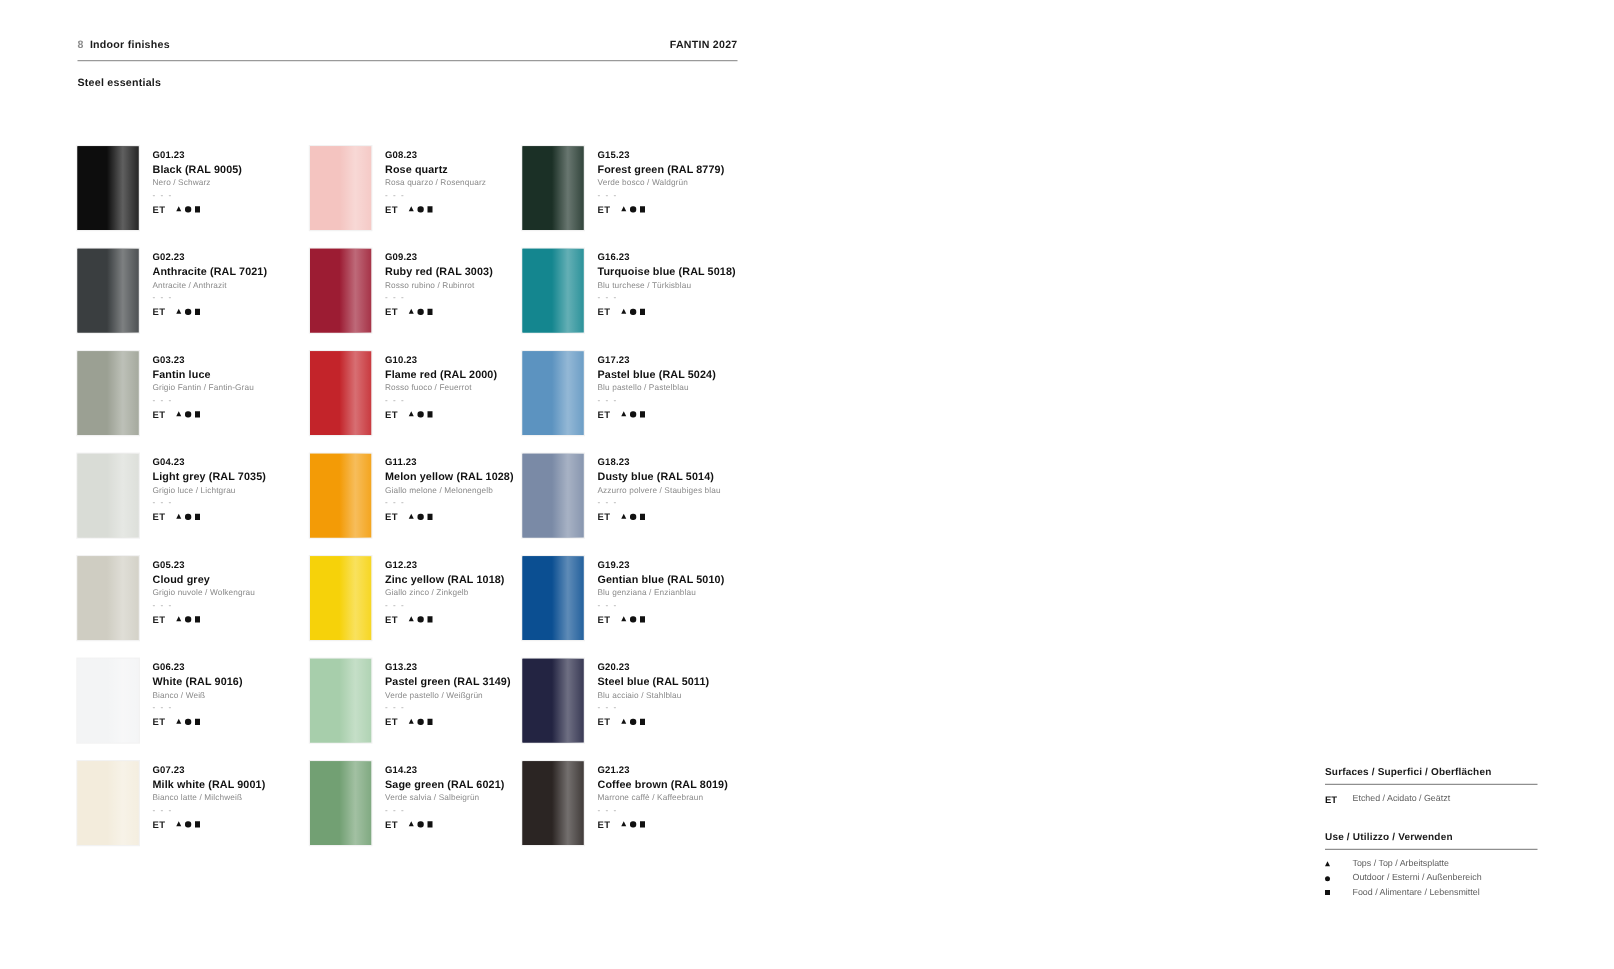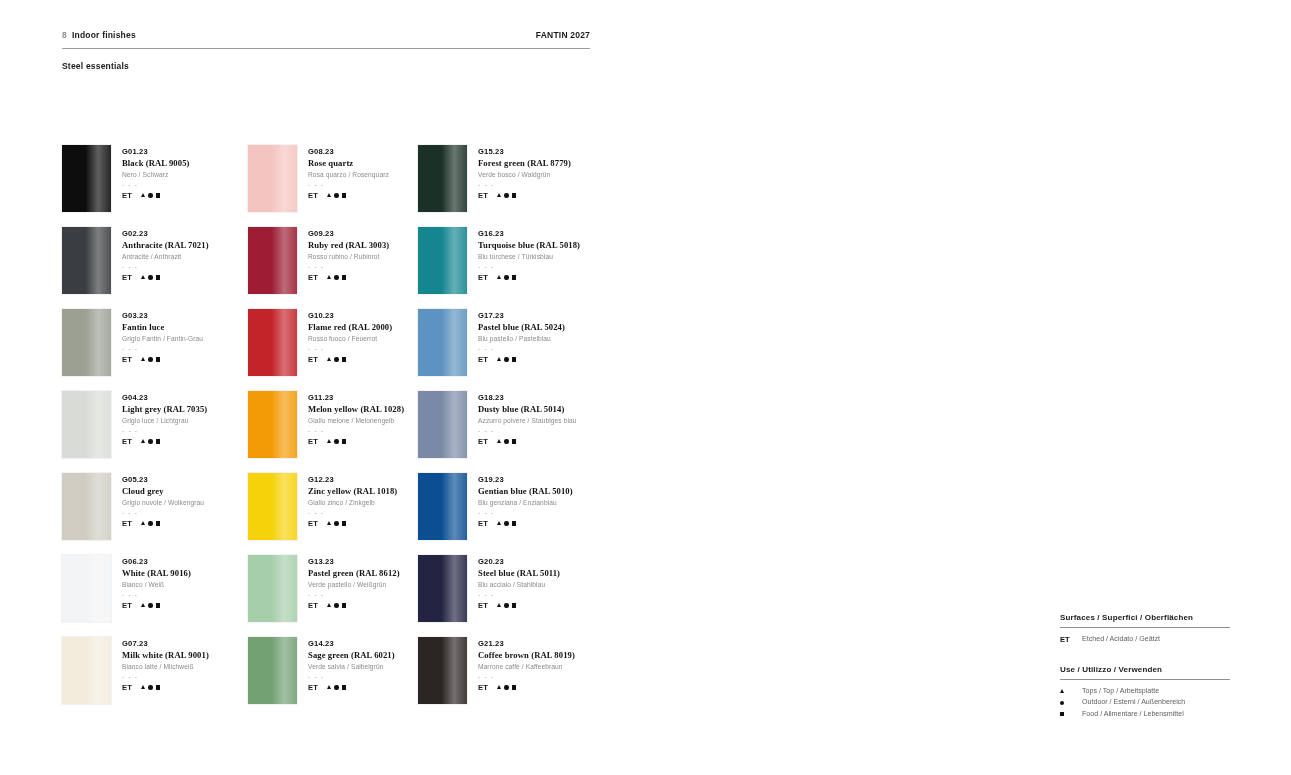--- a/index.html
+++ b/index.html
@@ -35,21 +35,20 @@
     font-size: 8.5px; font-weight: 700; letter-spacing: .2px;
   }
   .subhead-left  { left: 62px; }
 
   
   .grid { position: absolute; display: grid; }
   .grid-left {
     left: 62px; top: 117px;
     grid-template-columns: 186px 170px 186px;
     grid-auto-rows: 82px;
-    margin-top: 28px;
   }
   .cell { display: flex; gap: 11px; }
 
   .swatch {
     width: 49px; height: 67px; flex: 0 0 49px;
     position: relative;
     box-shadow: 0 0 0 1px rgba(0,0,0,.05);
   }
   .swatch .sheen {
     position: absolute; inset: 0;
@@ -61,21 +60,21 @@
     pointer-events: none;
   }
 
   .info { padding-top: 1px; }
   .code {
     font-size: 7.6px; font-weight: 700; letter-spacing: .15px;
     line-height: 11px; color: #111;
   }
   .name {
     font-size: 8.6px; font-weight: 700; letter-spacing: .1px;
-    line-height: 12px; color: #111; white-space: nowrap; font-family: Liberation Serif, serif;
+    line-height: 12px; color: #111; white-space: nowrap;
   }
   .trans {
     font-size: 6.6px; font-weight: 400; color: #8a8a8a;
     line-height: 11px; letter-spacing: .1px; white-space: nowrap;
   }
   .dots {
     font-size: 6.6px; color: #9e9e9e; line-height: 9px;
     letter-spacing: 1.2px;
   }
   .usebar {
@@ -428,21 +427,21 @@
               </span>
             </div>
           </div>
         </div>
         <div class="cell">
           <div class="swatch" style="background: linear-gradient(90deg, rgb(167, 206, 171) 0%, rgb(167, 206, 171) 55%, rgba(255, 255, 255, 0) 100%), rgb(167, 206, 171);">
             <div class="sheen"></div>
           </div>
           <div class="info">
             <div class="code">G13.23</div>
-            <div class="name">Pastel green (RAL 8612)</div>
+            <div class="name">Pastel green (RAL 3149)</div>
             <div class="trans">Verde pastello / Weißgrün</div>
             <div class="dots">- - -</div>
             <div class="usebar">
               <span class="et">ET</span>
               <span class="glyphs">
                 <span class="g-tri"></span>
                 <span class="g-cir"></span>
                 <span class="g-sq"></span>
               </span>
             </div>

